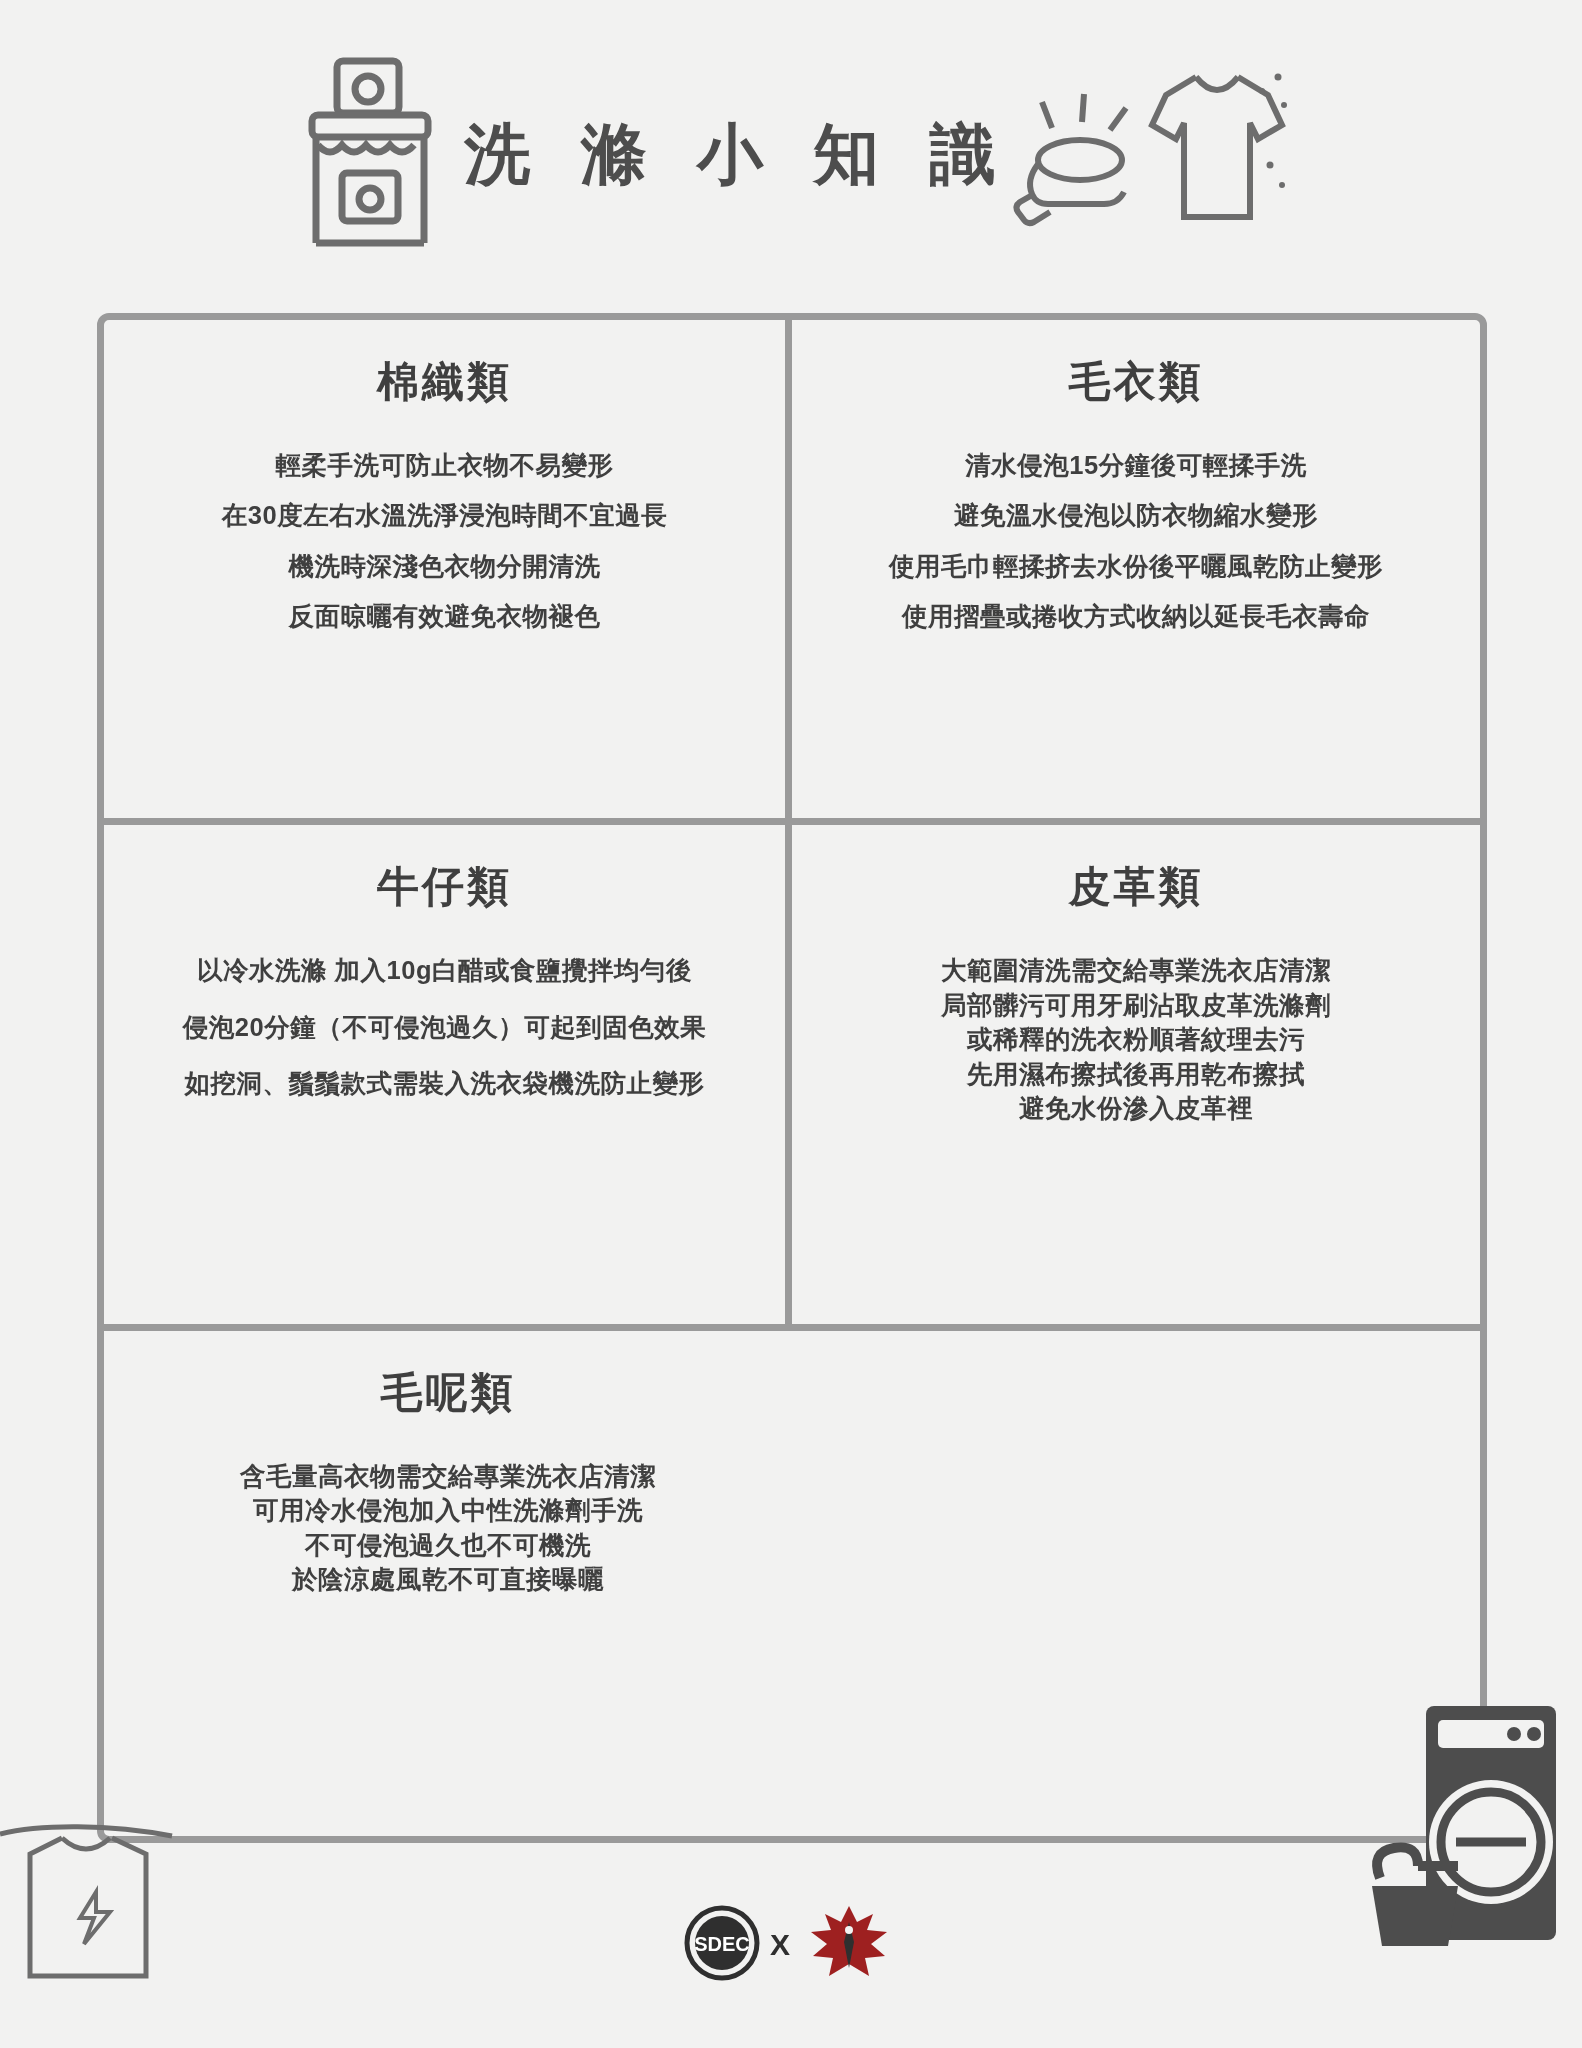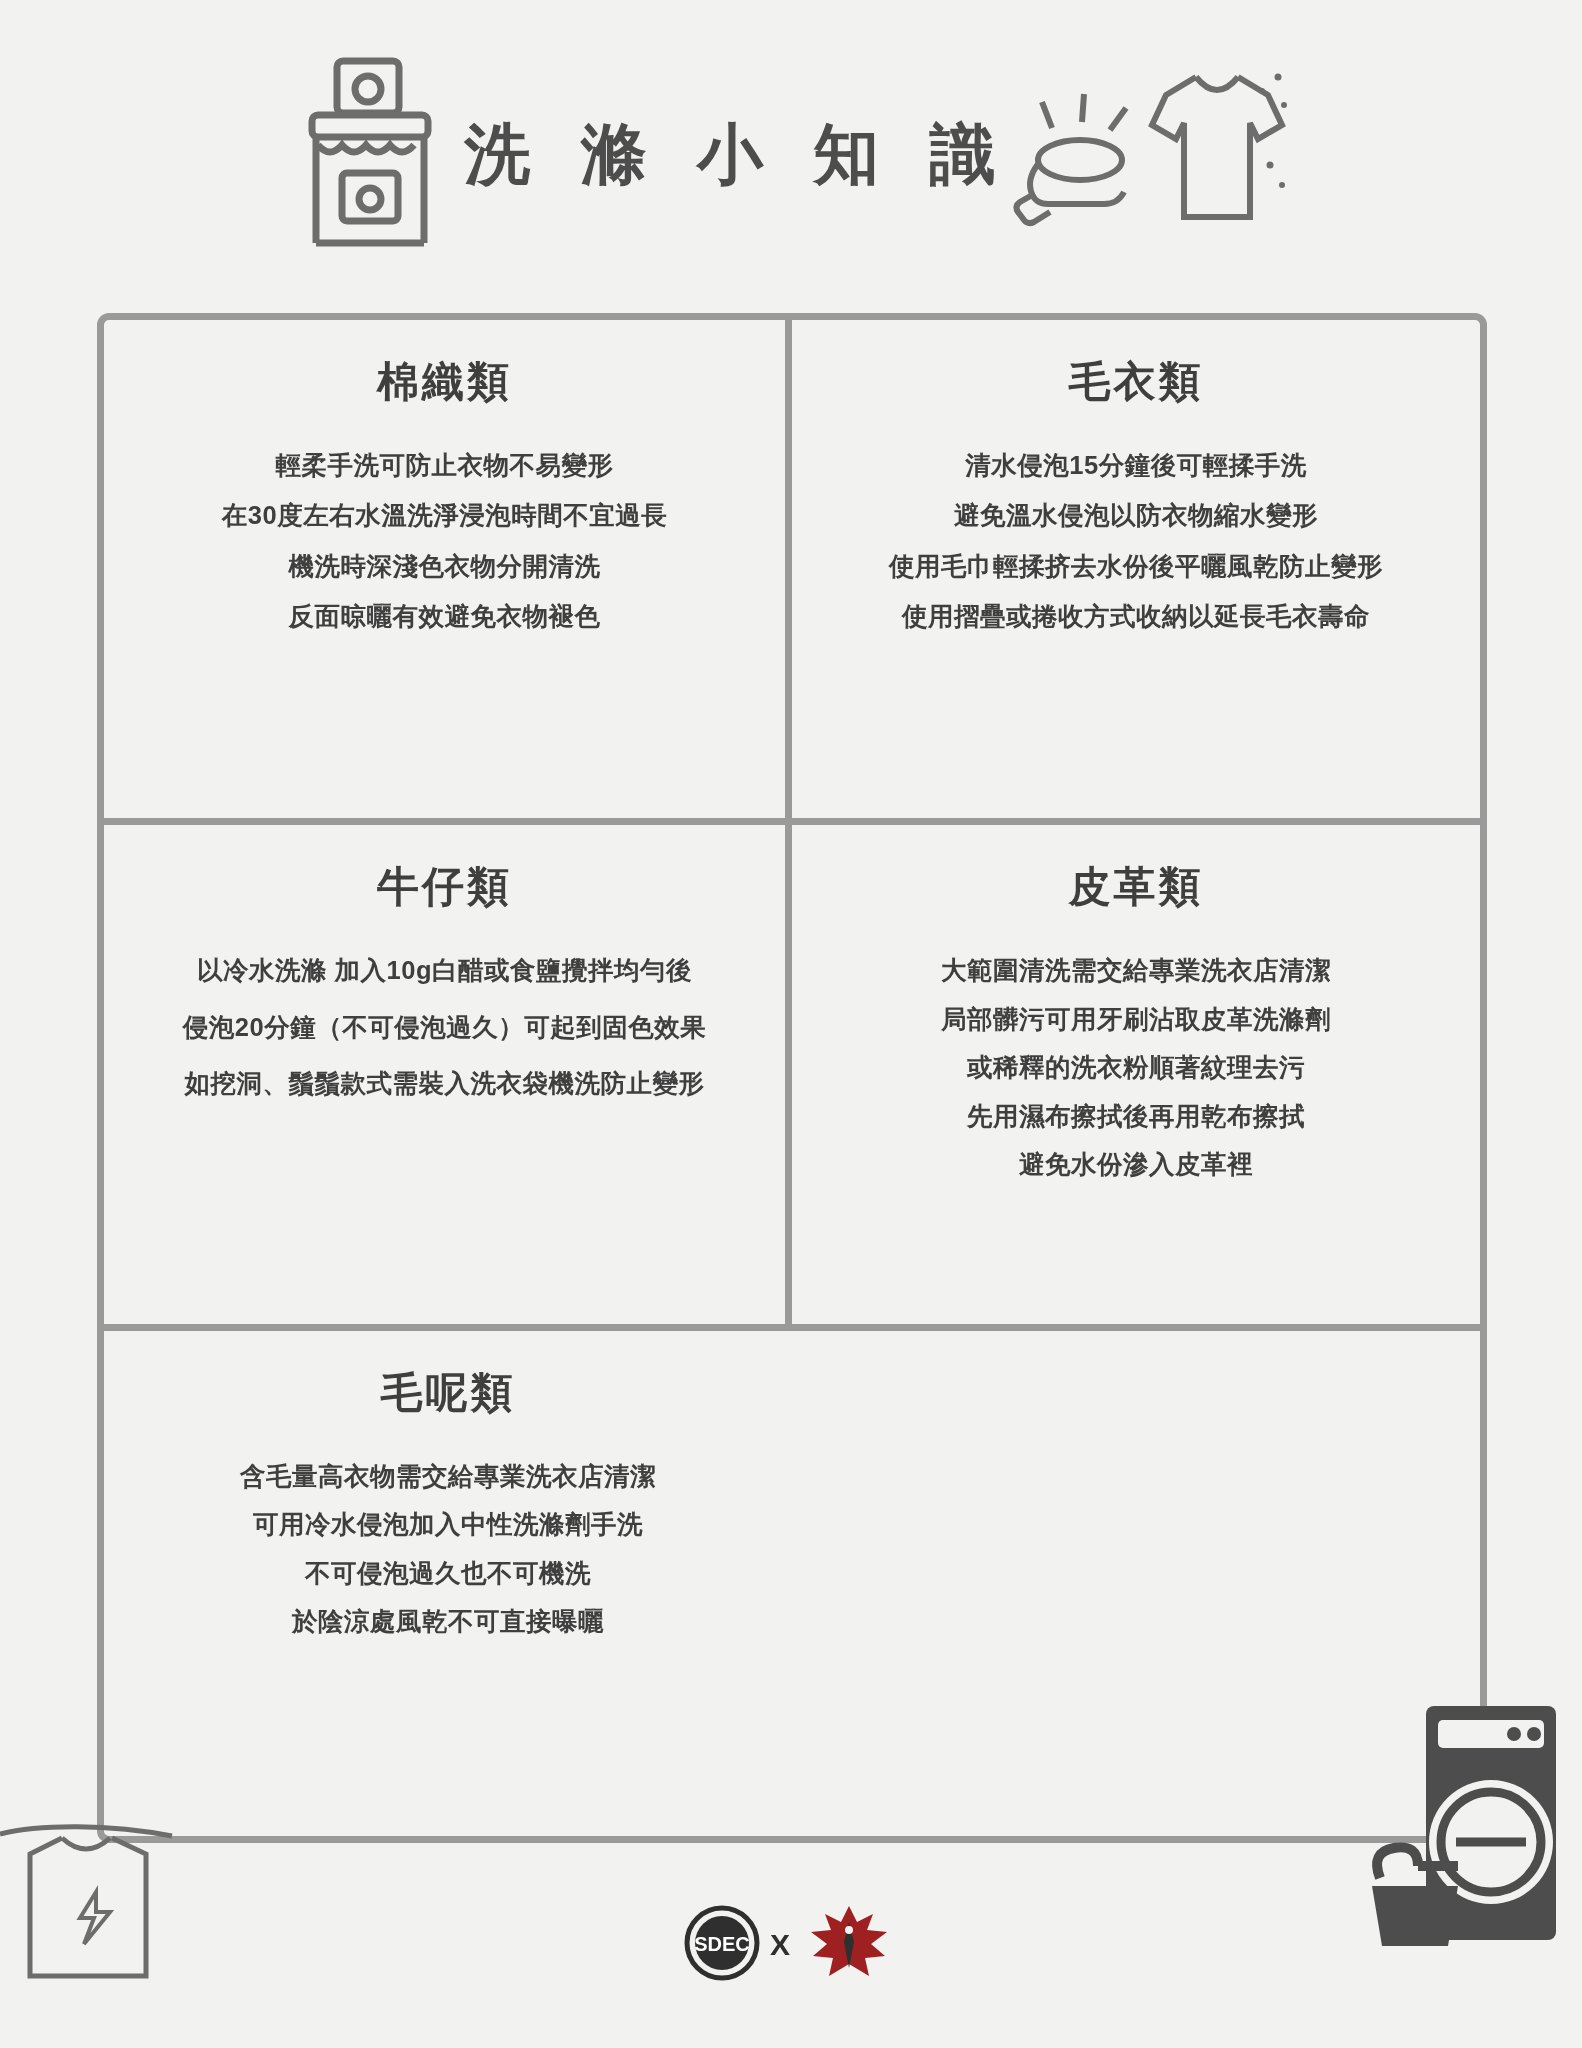--- a/index.html
+++ b/index.html
@@ -89,21 +89,21 @@
   .cell-line {
     font-size: 25.5px;
     font-weight: bold;
     color: #3f3f3f;
     text-align: center;
     line-height: 1.35;
     letter-spacing: 0.5px;
     white-space: nowrap;
   }
   .cell.tight .cell-lines { gap: 22px; }
-  .cell.tight2 .cell-lines { gap: 14px; }
+  .cell.tight2 .cell-lines { gap: 0; }
 
   
   .footer {
     position: absolute;
     left: 0;
     top: 1860px;
     width: 1582px;
     height: 170px;
     display: flex;
     align-items: center;

